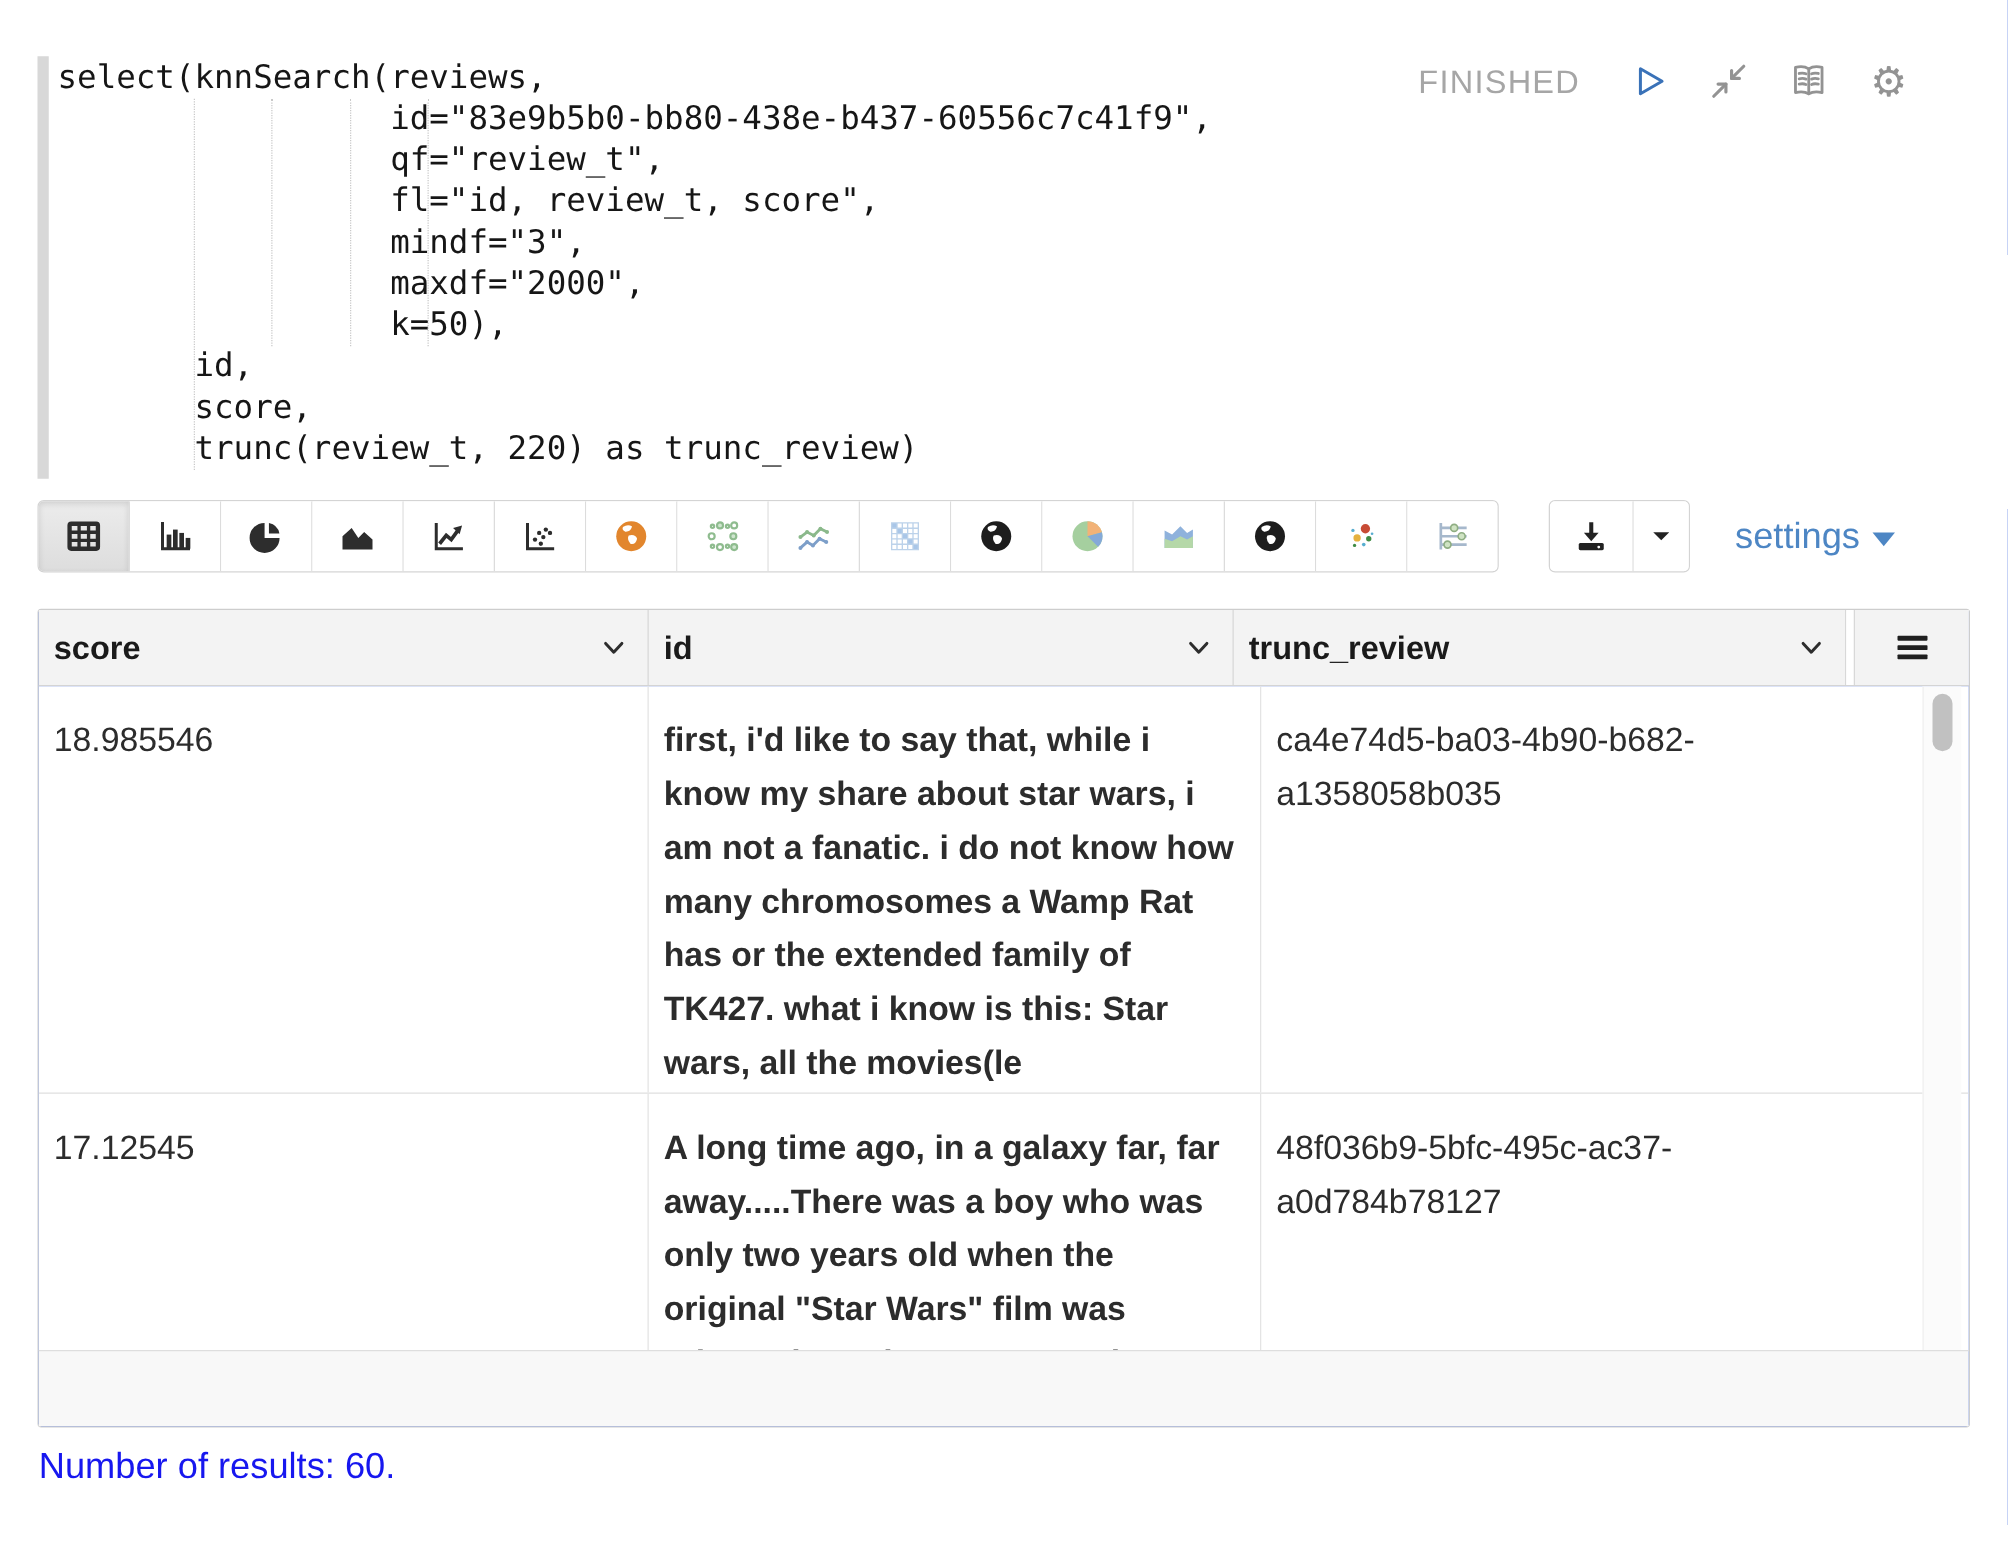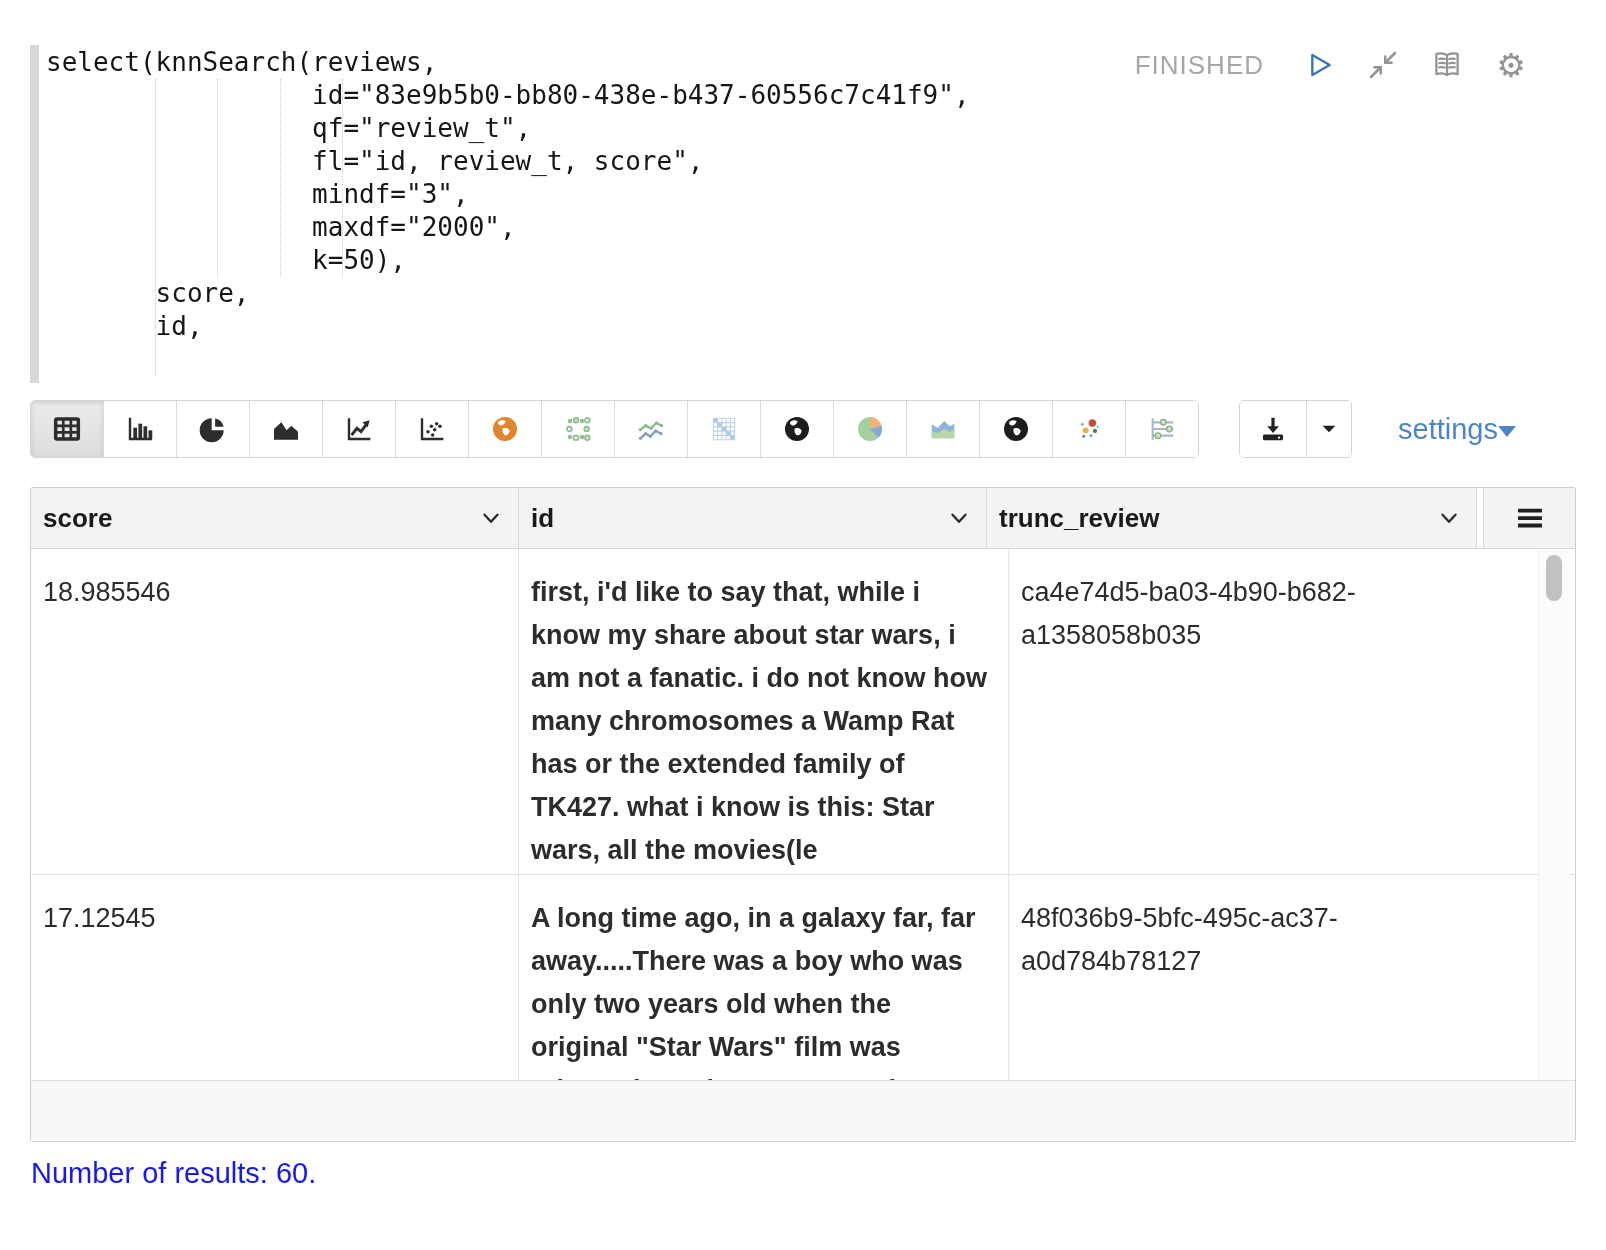--- a/index.html
+++ b/index.html
@@ -24,21 +24,21 @@
 
   
   .viz-toolbar{position:absolute;left:30px;top:400px;width:1546px;display:flex;align-items:center;}
   .btn-group{display:flex;border:1px solid #d4d4d4;border-radius:5px;overflow:hidden;background:#fff;height:58px;box-sizing:border-box;}
   .viz-btn{width:72px;display:flex;align-items:center;justify-content:center;background:#fff;border-right:1px solid #dcdcdc;cursor:pointer;}
   .viz-btn:last-child{border-right:none;}
   .viz-btn.selected{background:linear-gradient(#ececec,#dddddd);box-shadow:inset 0 2px 5px rgba(0,0,0,.13);}
   .dl-group{margin-left:40px;}
   .dl-btn{width:66px;display:flex;align-items:center;justify-content:center;cursor:pointer;background:#fff;border-right:1px solid #dcdcdc;}
   .caret-btn{width:44px;display:flex;align-items:center;justify-content:center;cursor:pointer;background:#fff;}
-  .settings-link{margin-left:auto;margin-right:60px;color:#4d86c4;font-size:29px;display:flex;align-items:center;gap:0;cursor:pointer;}
+  .settings-link{margin-left:auto;margin-right:60px;color:#4d86c4;font-size:29px;display:flex;align-items:center;gap:10px;cursor:pointer;}
   .settings-caret{width:0;height:0;border-left:9px solid transparent;border-right:9px solid transparent;border-top:11px solid #4d86c4;margin-top:4px;}
 
   
   .result-table{position:absolute;left:30px;top:487px;width:1544px;border:1px solid #cdcdcd;border-radius:3px;background:#1d4ed8;}
   .thead{display:flex;height:61px;box-sizing:border-box;background:#f3f3f3;border-bottom:1px solid #d4d4d4;}
   .th{display:flex;align-items:center;justify-content:space-between;padding:0 14px 0 12px;
       font-weight:bold;font-size:26px;color:#1a1a1a;box-sizing:border-box;border-right:1px solid #d8d8d8;cursor:pointer;}
   .th-score{width:488px;}
   .th-trunc{width:490px;}
   .th-id{width:468px;}
@@ -66,22 +66,23 @@
 
 <div class="gutter-bar"></div>
 <div class="code-area">
   <div class="cl">select(knnSearch(reviews,</div>
   <div class="cl">                 id="83e9b5b0-bb80-438e-b437-60556c7c41f9",</div>
   <div class="cl">                 qf="review_t",</div>
   <div class="cl">                 fl="id, review_t, score",</div>
   <div class="cl">                 mindf="3",</div>
   <div class="cl">                 maxdf="2000",</div>
   <div class="cl">                 k=50),</div>
+  <div class="cl">       id,</div>
   <div class="cl">       score,</div>
-  <div class="cl">       id,</div>
+  <div class="cl">       trunc(review_t, 220) as trunc_review)</div>
 </div>
 <div class="indent-guide ig1"></div>
 <div class="indent-guide ig2"></div>
 <div class="indent-guide ig3"></div>
 <div class="indent-guide ig4"></div>
 
 <div class="status-row">
   <span class="status-label">FINISHED</span>
   <span class="picon">
     <svg width="32" height="32" viewBox="0 0 24 24">

